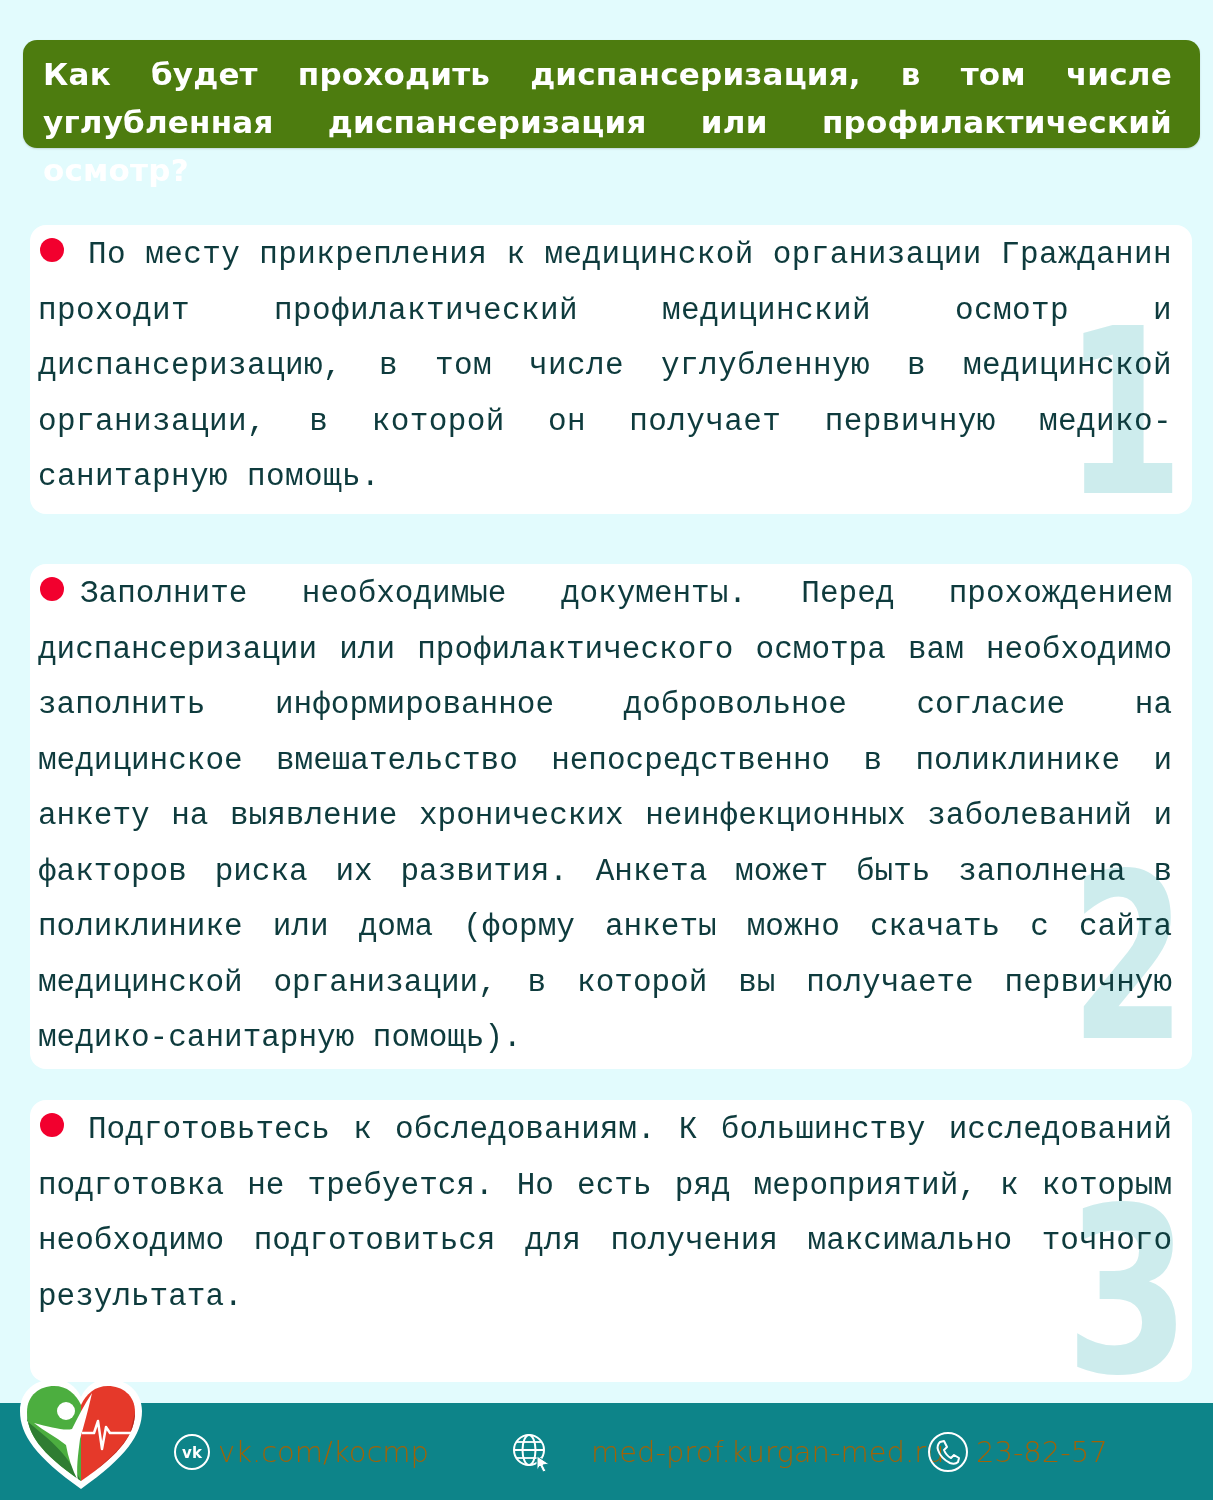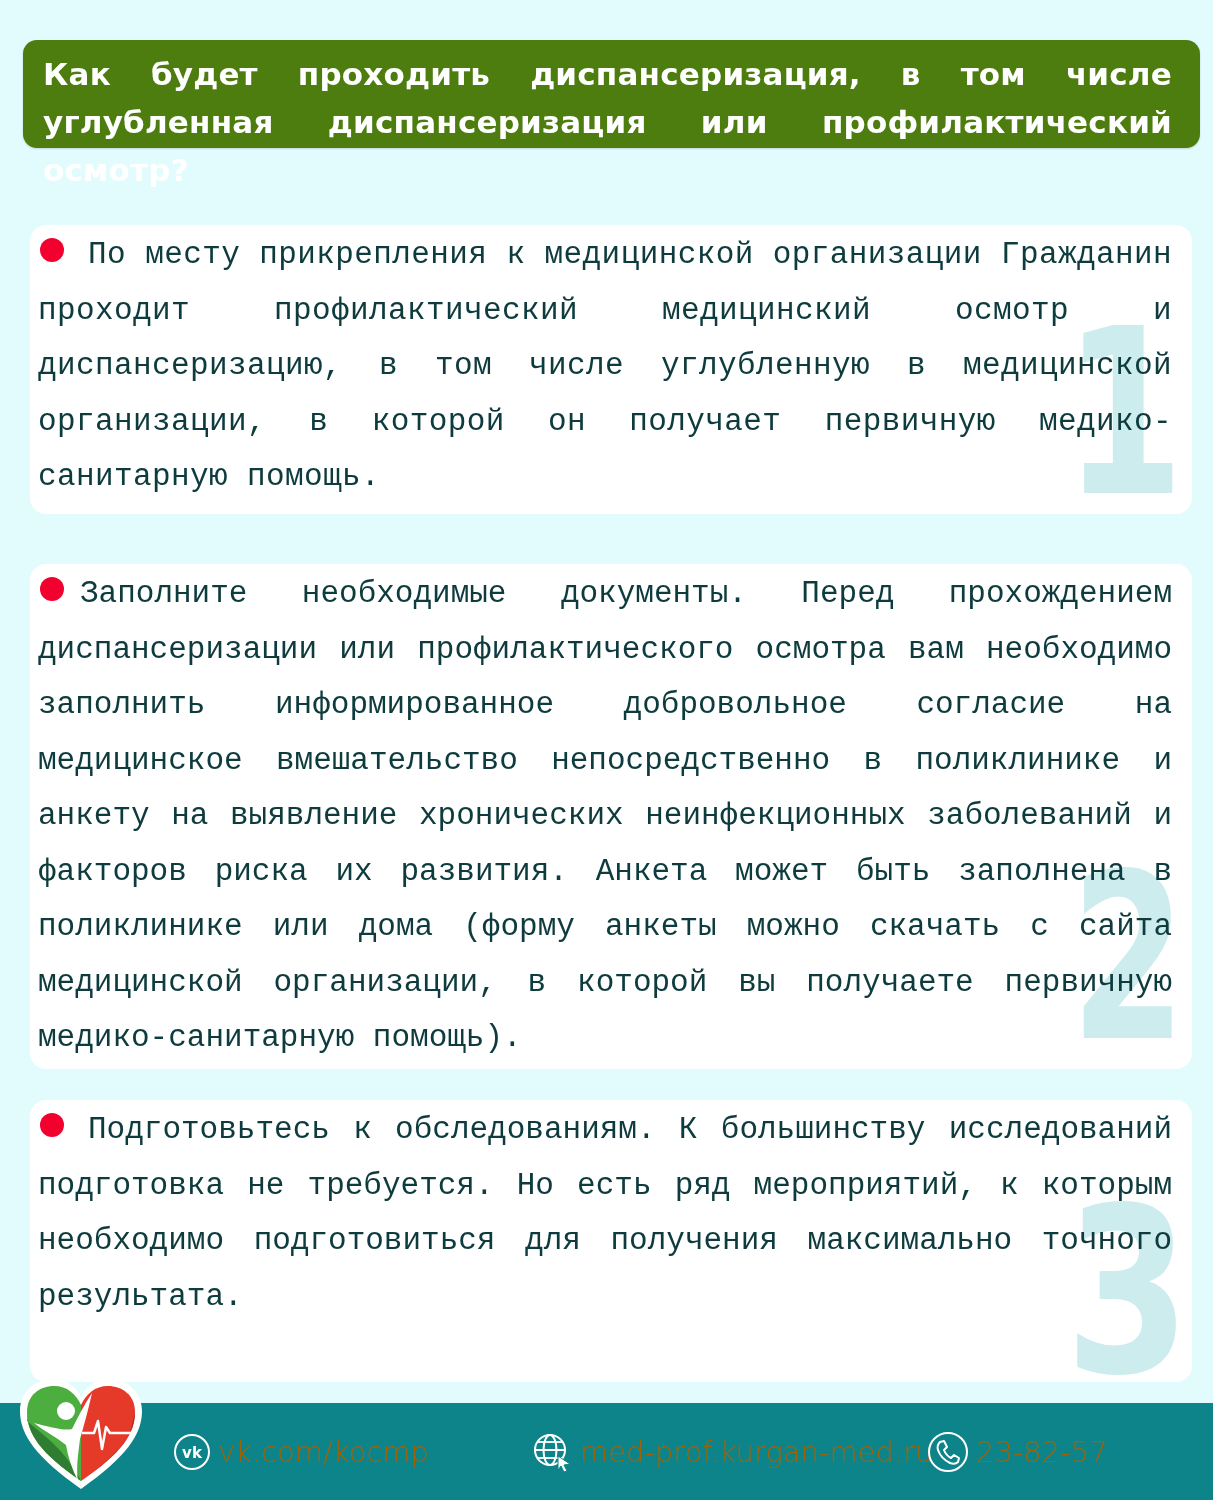--- a/index.html
+++ b/index.html
@@ -52,21 +52,21 @@
   .logo {
     position:absolute; left:16px; top:1377px; width:130px; height:118px; z-index:3;
   }
   .contact {
     position:absolute; top:1428px; height:48px; display:flex; align-items:center;
     color:#a16207; font-family:"DejaVu Sans", sans-serif; font-size:29px; z-index:2;
     font-weight:300;
   }
   .contact svg { margin-right:6px; }
   .c-vk { left:172px; }
-  .c-web { left:530px; }
+  .c-web { left:509px;gap:32px; }
   .c-phone { left:926px; }
 </style>
 </head>
 <body>
 
 <div class="title-box">
   <div class="title-text">Как будет проходить диспансеризация, в том числе углубленная диспансеризация или профилактический осмотр?</div>
 </div>
 
 <div class="card card-1">

